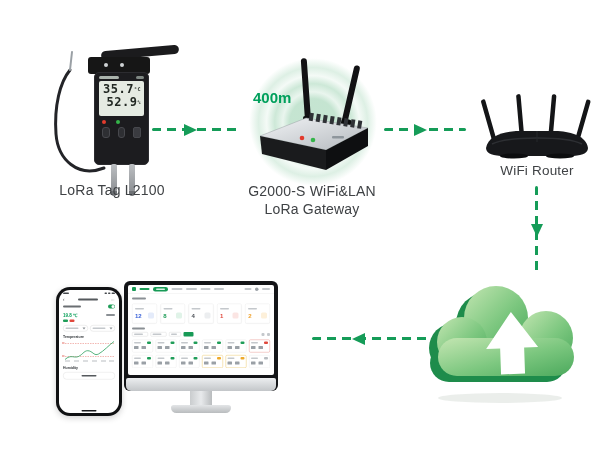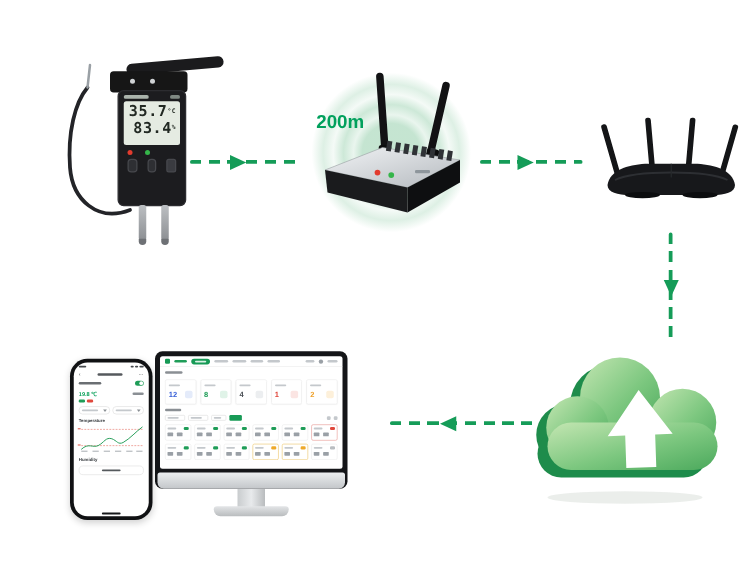--- a/index.html
+++ b/index.html
@@ -104,42 +104,43 @@
       <span class="hole" style="left:16px;"></span>
         <span class="hole" style="left:32px;"></span>
     </div>
     <div class="tag-body">
       <div class="tag-head">
         <span class="bar" style="width:20px;height:3px;background:#aab3ac;"></span>
         <span class="bar" style="width:8px;height:3px;background:#7f8883;margin-left:auto;"></span>
       </div>
       <div class="tag-lcd">
         <div class="lcd-row"><span>35.7</span><span class="lcd-unit">°C</span></div>
-        <div class="lcd-row"><span>83.4</span><span class="lcd-unit">%</span></div>
+        <div class="lcd-row"><span>52.9</span><span class="lcd-unit">%</span></div>
       </div>
       <div class="tag-leds">
         <span class="led" style="background:#e23b2e;"></span>
         <span class="led" style="background:#35b54a;"></span>
       </div>
       <div class="tag-btns">
         <span class="tbtn"></span>
         <span class="tbtn"></span>
         <span class="tbtn sq"></span>
       </div>
     </div>
     <div class="probe" style="left:111px;top:164px;"></div>
     <div class="probe" style="left:129px;top:164px;"></div>
   </div>
+  <div class="dev-label" style="left:32px;top:181px;width:160px;">LoRa Tag L2100</div>
 
   <div class="dash-h" style="left:152px;top:128px;width:86px;">
     <span class="ah-r" style="left:32px;"></span>
   </div>
 
   <div class="rings"></div>
-  <div class="green-label" style="left:253px;top:89px;font-size:15px;">200m</div>
+  <div class="green-label" style="left:253px;top:89px;font-size:15px;">400m</div>
   <svg class="abs" style="left:248px;top:56px;" width="130" height="120" viewBox="0 0 130 120">
     <defs>
       <linearGradient id="gwTop" x1="0" y1="0" x2="1" y2="1">
         <stop offset="0" stop-color="#f1f3f5"></stop>
           <stop offset="1" stop-color="#b4b9be"></stop>
       </linearGradient>
     </defs>
     <rect x="57" y="2" width="6" height="62" rx="3" fill="#121214" transform="rotate(-4 60 64)"></rect>
     <rect x="93" y="8" width="6" height="60" rx="3" fill="#121214" transform="rotate(13 96 68)"></rect>
     <rect x="55" y="60" width="10" height="9" rx="2" fill="#0c0d0e"></rect>
@@ -155,39 +156,42 @@
       <rect x="46" y="0" width="4" height="8"></rect>
         <rect x="53" y="0" width="4" height="8"></rect>
     </g>
     <polygon points="12,80 78,94 78,114 14,98" fill="#1a1b1d"></polygon>
     <polygon points="78,94 120,72 120,90 78,114" fill="#0e0f11"></polygon>
     <circle cx="54" cy="82" r="2.3" fill="#e23b2e"></circle>
     <circle cx="65" cy="84" r="2.3" fill="#35b54a"></circle>
     <rect x="84" y="80" width="12" height="2.5" rx="1" fill="#8e969c"></rect>
   </svg>
   <div class="dev-label" style="left:228px;top:182px;width:168px;">
+    <div>G2000-S WiFi&amp;LAN</div>
+    <div>LoRa Gateway</div>
   </div>
 
   <div class="dash-h" style="left:384px;top:128px;width:82px;">
     <span class="ah-r" style="left:30px;"></span>
   </div>
 
   <svg class="abs" style="left:478px;top:92px;" width="118" height="70" viewBox="0 0 118 70">
     <g fill="#141517">
       <rect x="14" y="6" width="4.5" height="42" rx="2" transform="rotate(-16 16 48)"></rect>
       <rect x="42" y="2" width="4.5" height="46" rx="2" transform="rotate(-5 44 48)"></rect>
       <rect x="70" y="2" width="4.5" height="46" rx="2" transform="rotate(5 72 48)"></rect>
       <rect x="97" y="6" width="4.5" height="42" rx="2" transform="rotate(16 99 48)"></rect>
     </g>
     <path d="M8,56 C10,44 24,40 38,39 L80,39 C94,40 108,44 110,56 C110,62 102,64 92,64 L26,64 C16,64 8,62 8,56 Z" fill="#17181b"></path>
     <path d="M14,52 C30,44 88,44 104,52" stroke="#2d2f33" fill="none" stroke-width="1.5"></path>
     <line x1="59" y1="39" x2="59" y2="50" stroke="#26282c"></line>
     <ellipse cx="36" cy="64" rx="14" ry="2.5" fill="#0c0d0f"></ellipse>
     <ellipse cx="82" cy="64" rx="14" ry="2.5" fill="#0c0d0f"></ellipse>
   </svg>
+  <div class="dev-label" style="left:478px;top:162px;width:118px;font-size:13.5px;">WiFi Router</div>
 
   <div class="dash-v" style="left:535px;top:186px;height:86px;">
     <span class="ah-d" style="top:38px;"></span>
   </div>
 
   <svg class="abs" style="left:424px;top:274px;" width="166" height="132" viewBox="0 0 166 132">
     <defs>
       <linearGradient id="cl" x1="0" y1="0" x2="1" y2="1">
         <stop offset="0" stop-color="#c4e6b2"></stop>
           <stop offset=".55" stop-color="#7cc77f"></stop>

